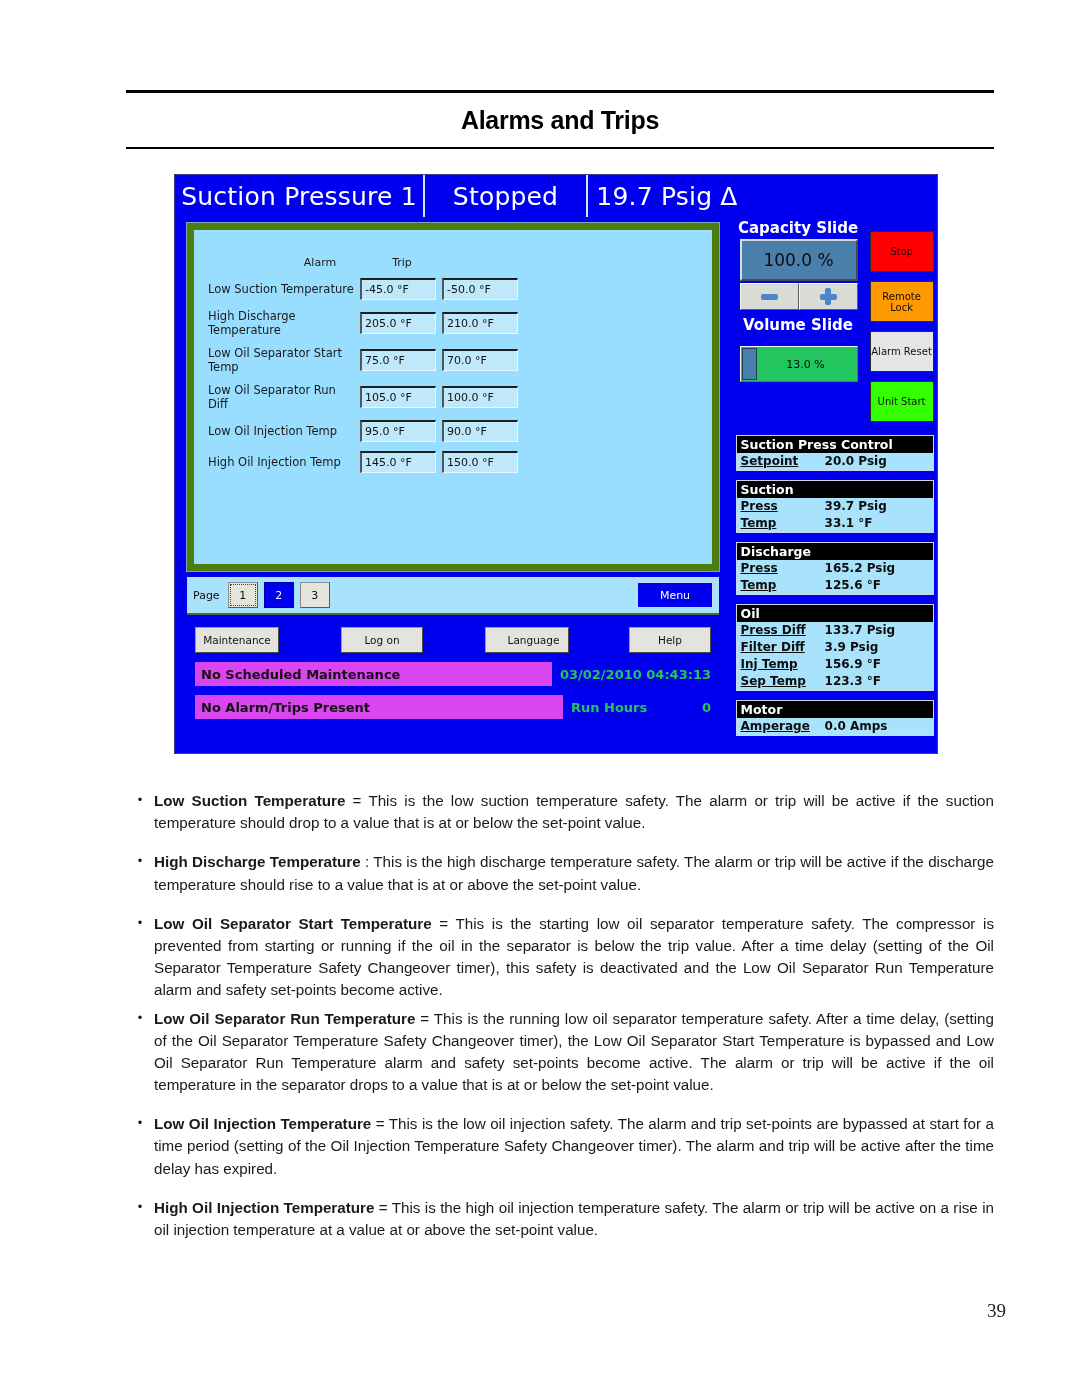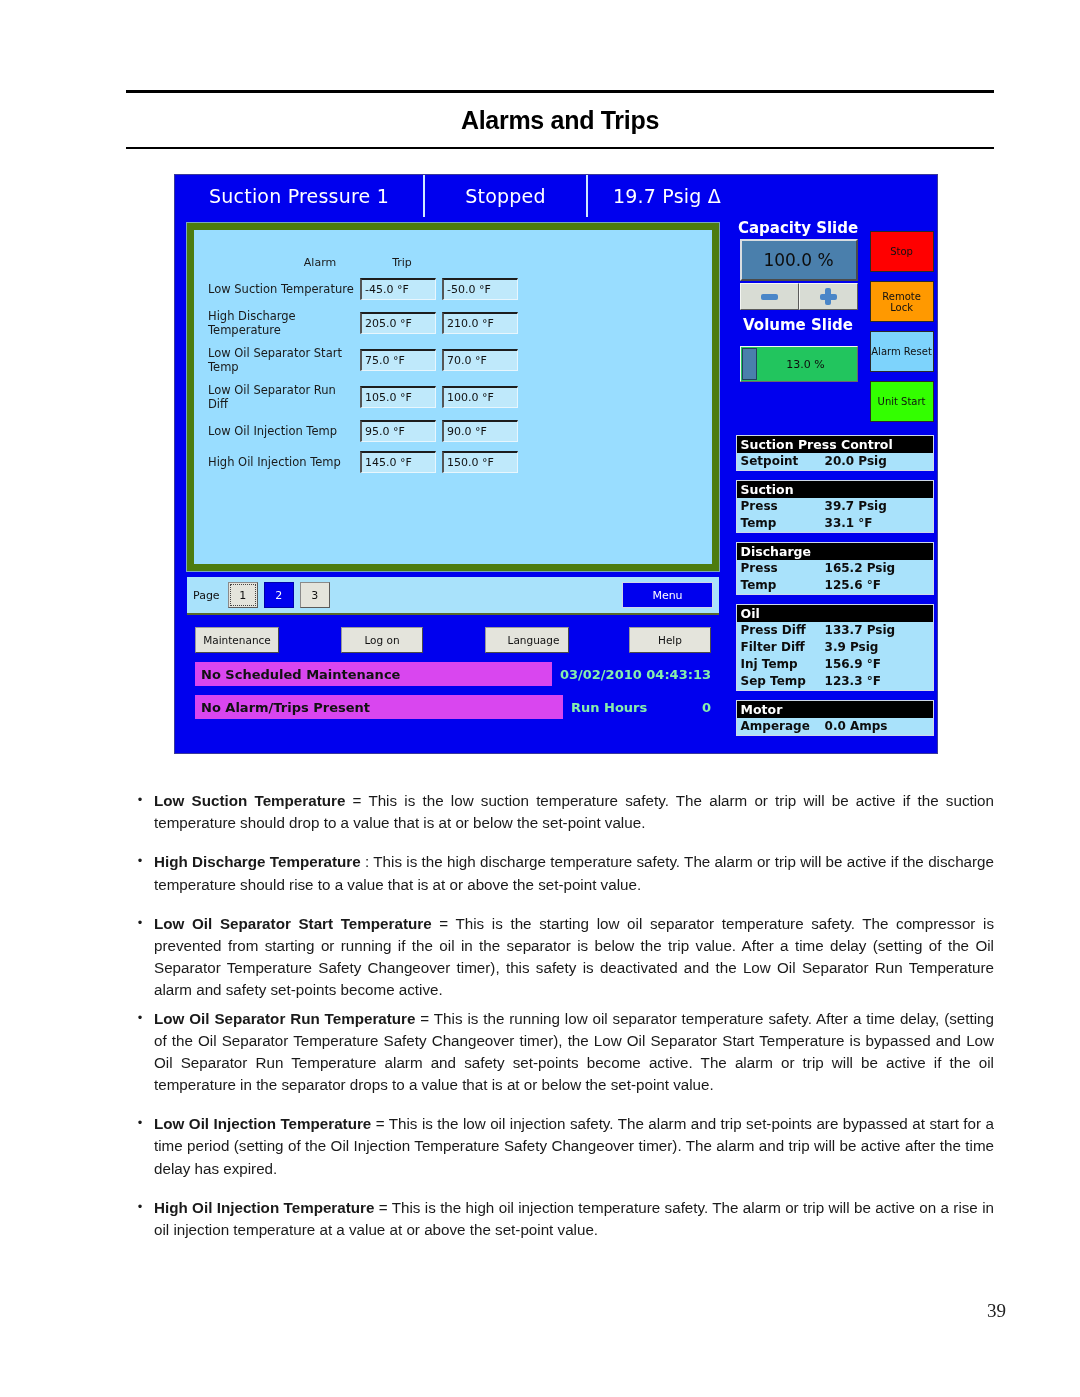--- a/index.html
+++ b/index.html
@@ -44,21 +44,21 @@
   }
 
   .hmi-topbar {
     display: flex;
     height: 42px;
     width: 100%;
     background: #0000ee;
   }
   .hmi-topbar .seg {
     color: #fff;
-    font-size: 19px;
+    font-size: 25px;
     display: flex;
     align-items: center;
     justify-content: center;
     background: #0000ee;
     letter-spacing: 0.2px;
   }
   .seg-title { width: 248px; }
   .seg-status { width: 165px; border-left: 2px solid #cfe8ff; border-right: 2px solid #cfe8ff; }
   .seg-value { width: 150px; padding-left: 8px; justify-content: flex-start; }
   .seg-rest { flex: 1; }
@@ -143,21 +143,21 @@
     font-size: 11px;
     display: flex; align-items: center; justify-content: center;
     color: #111;
   }
   .pg-btn.sel {
     background: #0000ee; color: #fff; border: 1px solid #0000aa;
   }
   .pg-btn.focus { outline: 1px dotted #444; outline-offset: -3px; }
   .menu-btn {
     margin-left: auto;
-    width: 91px; height: 26px;
+    width: 76px; height: 26px;
     background: #0000ee;
     border: 1px solid #cfd8e8;
     color: #fff; font-size: 11px;
     display: flex; align-items: center; justify-content: center;
   }
 
   
   .bottom-bar {
     position: absolute;
     left: 12px;
@@ -189,21 +189,21 @@
   .status-box {
     width: 368px; height: 24px;
     background: #d946ef;
     font-size: 13px; font-weight: bold;
     color: #111;
     display: flex; align-items: center;
     padding-left: 6px;
   }
   .status-right {
     margin-left: 8px;
-    color: #86efac;
+    color: #22c55e;
     font-size: 13px;
     font-weight: bold;
     display: flex;
     align-items: center;
     white-space: nowrap;
   }
   .runhours-row { display: flex; width: 140px; justify-content: space-between; }
 
   
   .right-col { width: 210px; position: relative; padding-top: 2px; }
@@ -274,21 +274,21 @@
     background: #000; color: #fff;
     font-size: 12.5px; font-weight: bold;
     padding: 1px 4px;
   }
   .grp-rows { background: #a9e2fb; }
   .grp-row {
     display: flex; font-size: 12px; font-weight: bold; color: #0d0d0d;
     padding: 0px 4px;
     line-height: 17px;
   }
-  .grp-row .k { width: 84px; }
+  .grp-row .k { width: 84px; text-decoration: underline; }
   .grp-row .v { flex: 1; }
 
   
   .bullets { position: absolute; left: 126px; top: 790px; width: 868px; }
   .bullet {
     display: flex;
     margin-bottom: 17px;
     font-size: 15.2px;
     line-height: 1.46;
     color: #1a1a1a;
@@ -428,21 +428,21 @@
 
         <div class="slide-title" style="margin-top:6px;">Volume Slide</div>
         <div class="vol-bar">
           <div class="vol-fill" style="width: 15.34px;"></div>
           <div class="vol-txt">13.0 %</div>
         </div>
 
         <div class="stat-btns">
           <div class="stat-btn" style="background:#ff0000;">Stop</div>
           <div class="stat-btn" style="background:#ff9900;">Remote Lock</div>
-          <div class="stat-btn" style="background:#7dd3fc;">Alarm Reset</div>
+          <div class="stat-btn" style="background:#e5e5e5;">Alarm Reset</div>
           <div class="stat-btn" style="background:#33ff00;">Unit Start</div>
         </div>
 
         <div class="groups">
 
           <div class="grp">
             <div class="grp-head">Suction Press Control</div>
             <div class="grp-rows">
               <div class="grp-row">
                 <span class="k">Setpoint</span>

